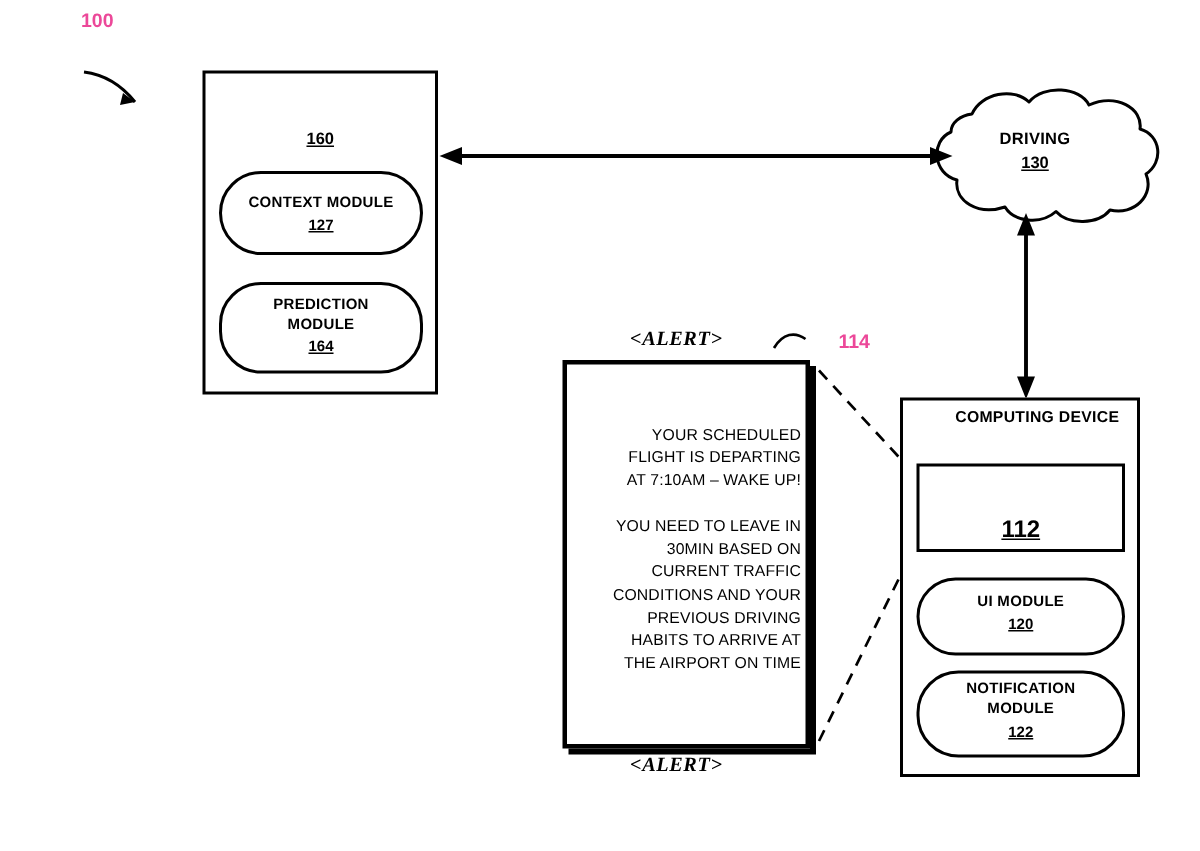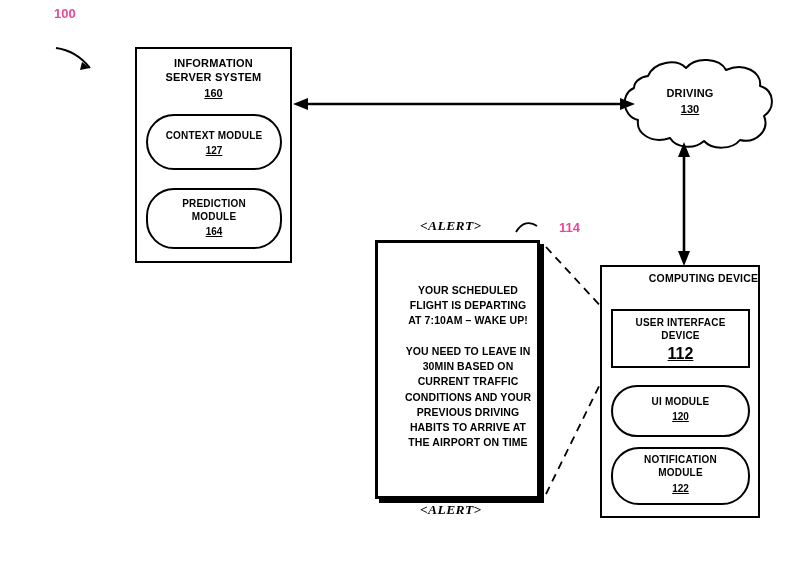--- a/index.html
+++ b/index.html
@@ -88,25 +88,25 @@
     box-sizing: border-box;
     box-shadow: 4px 4px 0 0 #000000;
   }
   #alert-text {
     position: absolute;
     left: 24px;
     top: 40px;
     width: 132px;
     color: #000000;
     font-family: "Liberation Sans", sans-serif;
-    font-weight: bold;
+    font-weight: normal;
     font-size: 10.5px;
     line-height: 1.45;
     letter-spacing: 0.1px;
-    text-align: center;
+    text-align: right;
     white-space: pre-line;
   }
 </style>
 </head>
 <body>
 
 <div id="figure">
 
   <svg class="svg-layer" viewBox="0 0 800 567">
 
@@ -149,43 +149,39 @@
       <line x1="546" y1="247" x2="606" y2="312" stroke="#000000" stroke-width="1.8" stroke-dasharray="8 6"></line>
       <line x1="546" y1="494" x2="606" y2="372" stroke="#000000" stroke-width="1.8" stroke-dasharray="8 6"></line>
     </g>
 
   </svg>
 
   <div class="figref" style="left:30px; top:6px;">100</div>
 
   <div class="hardbox" style="left:135px; top:47px; width:157px; height:216px;"></div>
 
-  <div class="lbl" style="left:135px; top:56px; width:157px; font-size:11px;">INFORMATION
-SERVER SYSTEM</div>
   <div class="ref" style="left:135px; top:87px; width:157px; font-size:11px;">160</div>
 
   <div class="pillbox" style="left:146px; top:114px; width:136px; height:56px;"></div>
   <div class="lbl" style="left:146px; top:130px; width:136px; font-size:10px;">CONTEXT MODULE</div>
   <div class="ref" style="left:146px; top:145px; width:136px; font-size:10px;">127</div>
 
   <div class="pillbox" style="left:146px; top:188px; width:136px; height:61px;"></div>
   <div class="lbl" style="left:146px; top:198px; width:136px; font-size:10px;">PREDICTION
 MODULE</div>
   <div class="ref" style="left:146px; top:226px; width:136px; font-size:10px;">164</div>
 
   <div class="lbl" style="left:620px; top:86px; width:140px; font-size:11px;">DRIVING</div>
   <div class="ref" style="left:620px; top:103px; width:140px; font-size:11px;">130</div>
 
   <div class="hardbox" style="left:600px; top:265px; width:160px; height:253px;"></div>
 
-  <div class="lbl" style="left:600px; top:272px; width:183px; font-size:10.5px;padding-left:12px;">COMPUTING DEVICE</div>
+  <div class="lbl" style="left:600px; top:272px; width:183px; font-size:10.5px;">COMPUTING DEVICE</div>
 
   <div class="hardbox" style="left:611px; top:309px; width:139px; height:59px;"></div>
-  <div class="lbl" style="left:611px; top:317px; width:139px; font-size:10px;">USER INTERFACE
-DEVICE</div>
   <div class="ref" style="left:611px; top:345px; width:139px; font-size:16px;">112</div>
 
   <div class="pillbox" style="left:611px; top:385px; width:139px; height:52px;"></div>
   <div class="lbl" style="left:611px; top:396px; width:139px; font-size:10px;">UI MODULE</div>
   <div class="ref" style="left:611px; top:411px; width:139px; font-size:10px;">120</div>
 
   <div class="pillbox" style="left:611px; top:447px; width:139px; height:58px;"></div>
   <div class="lbl" style="left:611px; top:454px; width:139px; font-size:10px;">NOTIFICATION
 MODULE</div>
   <div class="ref" style="left:611px; top:483px; width:139px; font-size:10px;">122</div>

